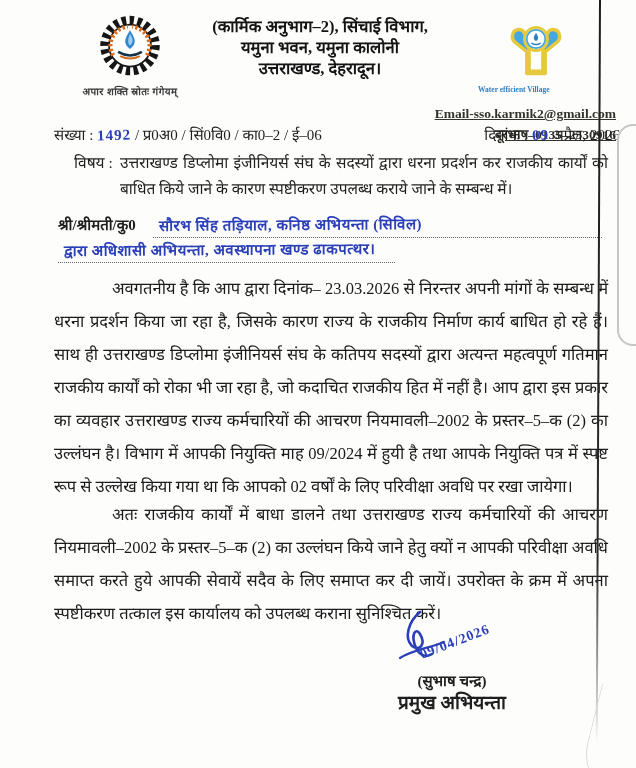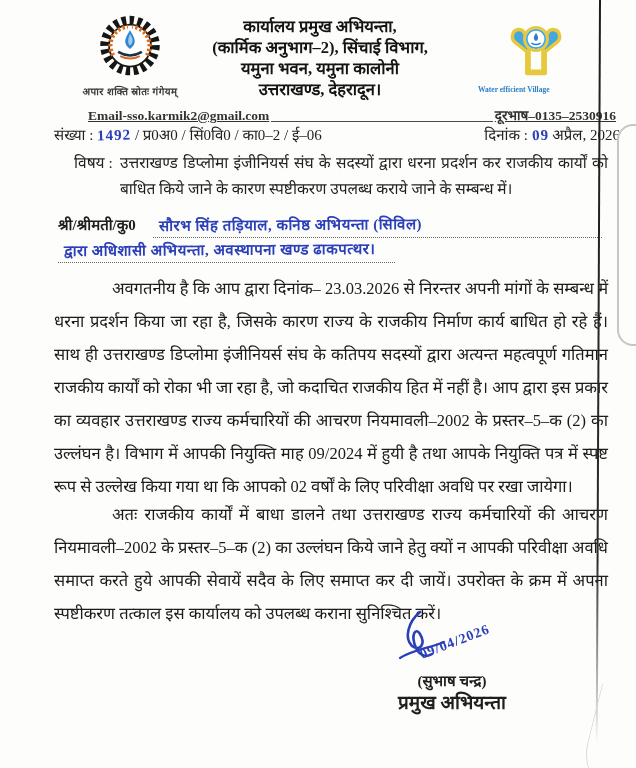--- a/index.html
+++ b/index.html
@@ -14,21 +14,21 @@
   .seal { position:absolute; left:60px; top:12px; width:140px; text-align:center; }
   .seal svg { display:block; margin:0 auto; }
   .seal .motto { font-size:10px; font-weight:bold; color:#3a3a3a; letter-spacing:.5px; margin-top:2px; }
   .office { position:absolute; left:180px; top:16px; width:280px; text-align:center;
             font-weight:bold; font-size:16.5px; line-height:21px; color:#141414; }
   .wvlogo { position:absolute; left:478px; top:24px; width:116px; text-align:left; }
   .wvlogo svg { display:block; margin:0 auto; }
   .wvlogo .caption { font-size:7.5px; font-weight:bold; color:#2d7fc4; margin-top:1px; }
   
   .contact-row { position:absolute; left:88px; right:20px; top:106px;
-                 display:flex; align-items:flex-end; font-size:13.5px; font-weight:bold; }
+                 display:flex; align-items:flex-end; font-size:13.5px; font-weight:bold;flex-direction:column; }
   .contact-row .email { color:#33332e; text-decoration:underline; }
   .contact-row .fill { flex:1; border-bottom:1.5px solid #4a4a44; margin:0 2px 2px 2px; height:1px; }
   .contact-row .phone { color:#33332e; text-decoration:underline; }
   .ref-row { position:absolute; left:54px; right:16px; top:124px;
              display:flex; justify-content:space-between; font-size:15px; }
   .hand { color:#2a3fb8; font-weight:bold; display:inline-block; }
   .hand-num { transform:rotate(-2deg); letter-spacing:1px; }
   
   .subject { position:absolute; left:74px; right:28px; top:150px; display:flex; font-size:15.5px; line-height:26px; }
   .subject .label { flex:0 0 46px; }
@@ -76,21 +76,20 @@
       <path d="M74,62 A27,27 0 0 0 53,21" fill="none" stroke="#d96a1a" stroke-width="6" stroke-dasharray="3.5 3.2"></path>
       <path d="M50,26 C57,38 61,44 50,53 C39,44 43,38 50,26 Z" fill="#2f86d1"></path>
       <path d="M50,31 C54,38 56,42 50,48 C47,45 46,41 50,31 Z" fill="#9fcbed"></path>
       <path d="M33,57 q17,10 34,0" fill="none" stroke="#15324a" stroke-width="3.5"></path>
       <path d="M36,63 q14,7 28,0" fill="none" stroke="#d96a1a" stroke-width="3"></path>
     </svg>
     <div class="motto">अपार शक्ति स्रोतः गंगेयम्</div>
   </div>
 
   <div class="office">
-    <div>कार्यालय प्रमुख अभियन्ता,</div>
     <div>(कार्मिक अनुभाग–2), सिंचाई विभाग,</div>
     <div>यमुना भवन, यमुना कालोनी</div>
     <div>उत्तराखण्ड, देहरादून।</div>
   </div>
 
   <div class="wvlogo">
     <svg width="58" height="60" viewBox="0 0 100 104">
       <path d="M14,46 C6,40 8,26 18,24 C26,22 30,28 31,33 L38,42 L38,96 L62,96 L62,42 L69,33 C70,28 74,22 82,24 C92,26 94,40 86,46 L66,62 L66,100 L34,100 L34,62 Z" fill="#45a7e0" stroke="#e6c93c" stroke-width="6" stroke-linejoin="round" transform="translate(0,-14)"></path>
       <circle cx="50" cy="26" r="20" fill="#ffffff" stroke="#e6c93c" stroke-width="5"></circle>
       <circle cx="50" cy="26" r="16" fill="none" stroke="#45a7e0" stroke-width="3"></circle>

